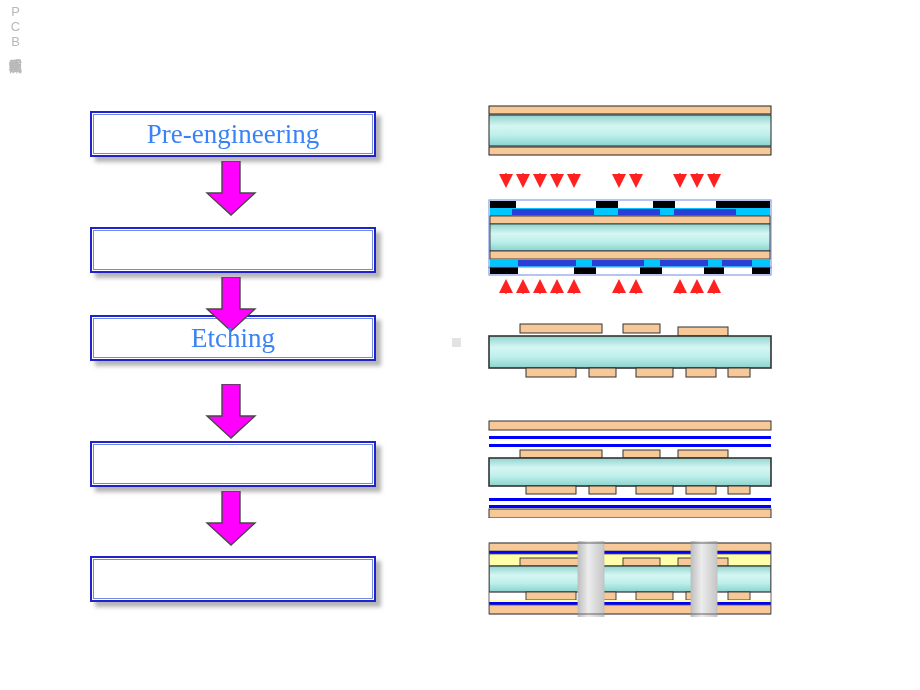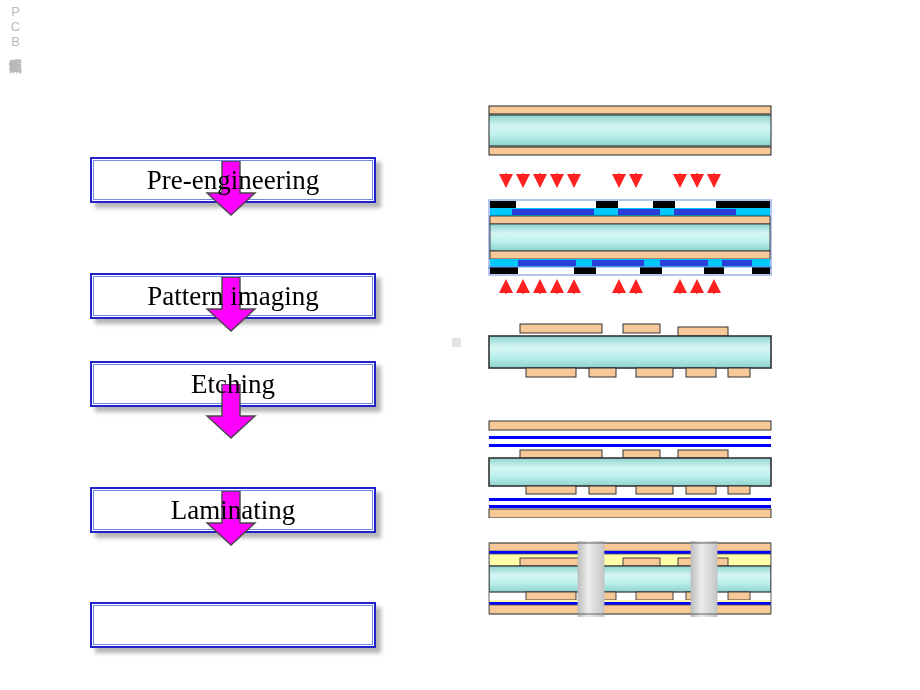--- a/index.html
+++ b/index.html
@@ -17,23 +17,22 @@
     writing-mode:vertical-rl;text-orientation:upright;
     white-space:nowrap;overflow:hidden;
   }
 
   
   .fbox{
     position:absolute;left:90px;width:282px;height:42px;
     background:#ffffff;border:2px solid #2222cc;
     box-shadow:5px 5px 4px rgba(120,120,120,.55);
     display:flex;align-items:center;justify-content:center;
-    color:#000000;font-size:27px;line-height:30px;
+    color:#3b82f6;font-size:27px;line-height:30px;
     font-family:"Liberation Serif",serif;
-    margin-top:46px;
   }
   .fbox .inner{position:absolute;left:1px;top:1px;right:1px;bottom:1px;
     border:1px solid #6f8bdd;pointer-events:none;}
   .fbox span{position:relative;z-index:2;}
 
   
   .arrow{position:absolute;left:205px;width:52px;height:55px;}
   .arrow svg{display:block;}
 
   
@@ -52,31 +51,29 @@
 
   <div class="side-title">PCB板制作工艺流程介绍</div>
 
   <div class="fbox" style="top:111px">
     <div class="inner"></div>
     <span>Pre-engineering</span>
   </div>
 
   <div class="fbox" style="top:227px">
     <div class="inner"></div>
-    <span>Pattern imaging</span>
   </div>
 
   <div class="fbox" style="top:315px">
     <div class="inner"></div>
     <span>Etching</span>
   </div>
 
   <div class="fbox" style="top:441px">
     <div class="inner"></div>
-    <span>Laminating</span>
   </div>
 
   <div class="fbox" style="top:556px">
     <div class="inner"></div>
   </div>
 
   <div class="arrow" style="top:161px">
     <svg width="52" height="55" viewBox="0 0 52 55">
       <path d="M17 0 L35 0 L35 32 L50 32 L26 54 L2 32 L17 32 Z" fill="#ff00ff" stroke="#484848" stroke-width="1.4"></path>
     </svg>

